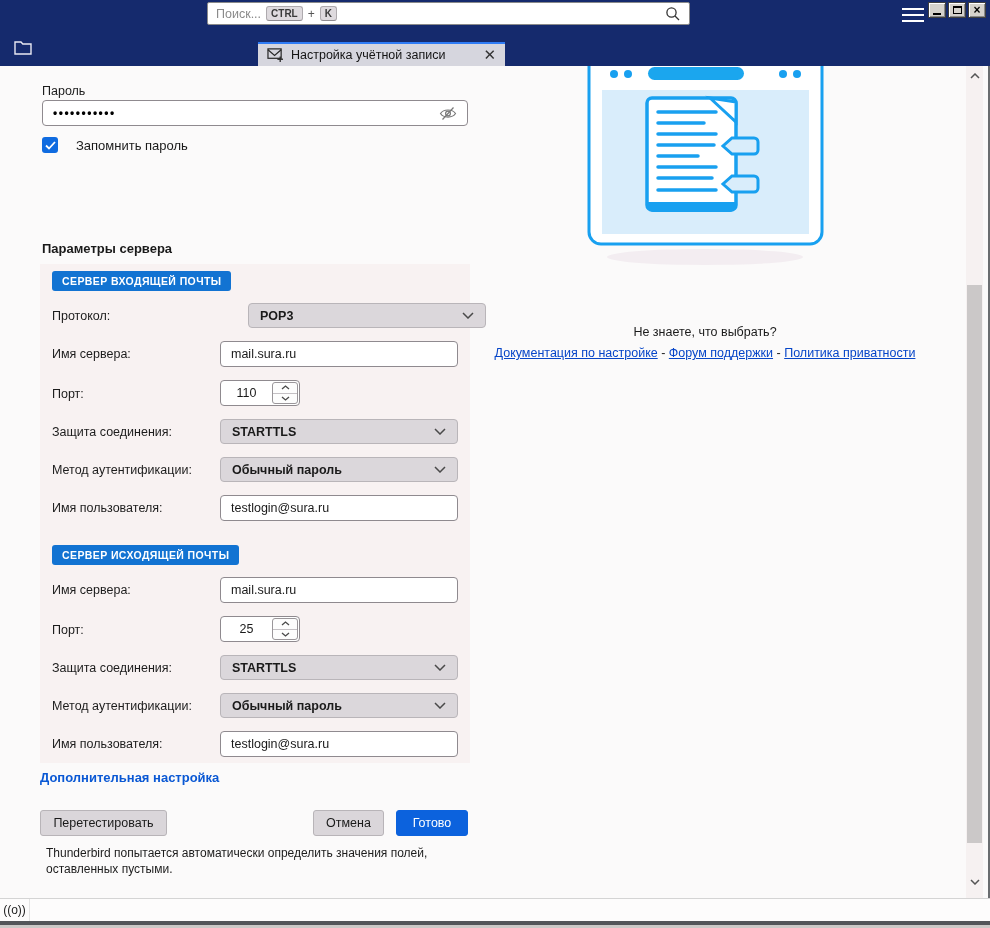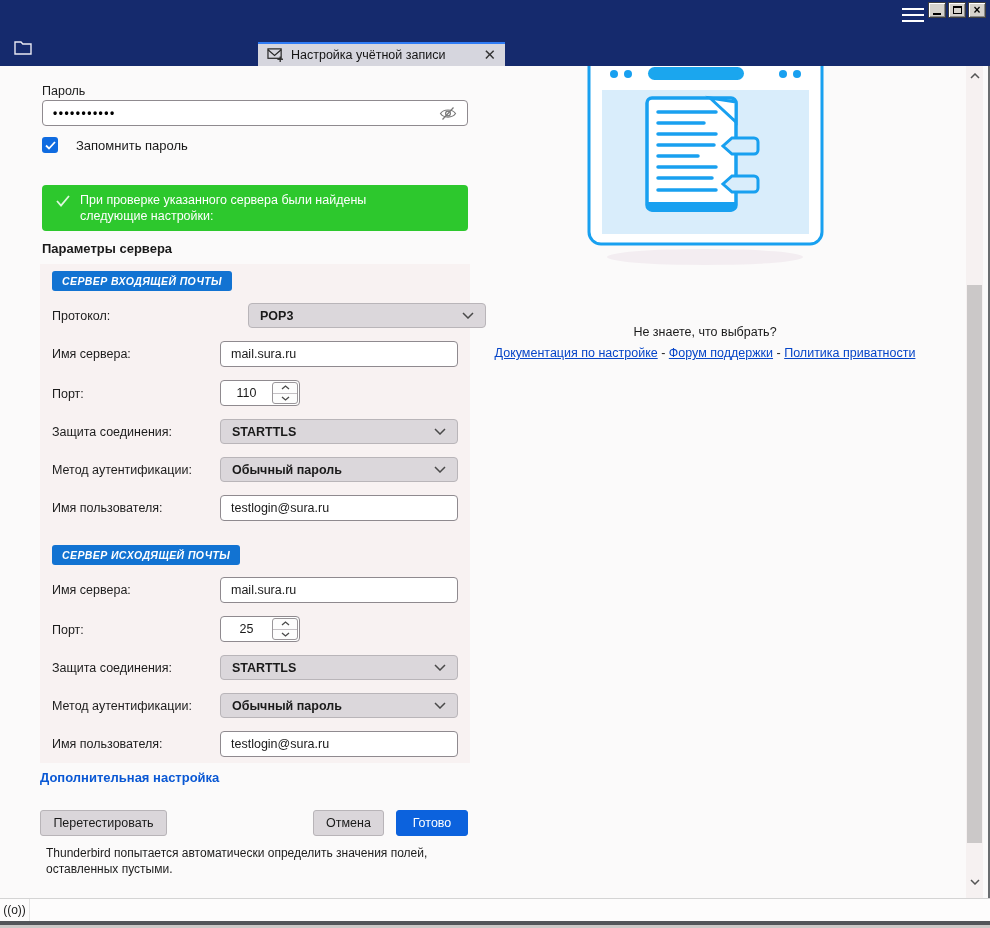--- a/index.html
+++ b/index.html
@@ -47,21 +47,21 @@
   .eye { margin-left:auto; display:flex; cursor:pointer; }
   .chk-row { position:absolute; left:42px; top:137px; display:flex; align-items:center; gap:18px; cursor:pointer; }
   .checkbox { width:16px; height:16px; background:#0f6be0; border-radius:3px;
               display:flex; align-items:center; justify-content:center; }
   .banner { position:absolute; left:42px; top:185px; width:426px; background:#2dc82d; border-radius:4px;
             color:#fff; font-size:12.5px; line-height:16px; padding:7px 60px 7px 38px; }
   .banner-check { position:absolute; left:13px; top:9px; }
   .section-title { position:absolute; left:42px; top:241px; font-weight:bold; font-size:13px; }
   .panel { position:absolute; left:40px; top:264px; width:430px; height:499px; background:#f8f2f2; }
   .srv-badge { position:absolute; background:#1273d2; color:#fff; font-weight:bold; font-size:10.5px;
-               letter-spacing:.4px; padding:4px 10px; border-radius:3px;font-style:italic; }
+               letter-spacing:.4px; padding:4px 10px; border-radius:3px; }
   .dropdown { position:absolute; left:220px; width:238px; height:25px; background:#dbd7db;
               border:1px solid #b9b5b9; border-radius:4px; display:flex; align-items:center;
               padding:0 11px; font-weight:bold; font-size:12.5px; cursor:pointer; }
   .dd-chev { margin-left:auto; display:flex; }
   .text-input { position:absolute; left:220px; width:238px; height:26px; background:#fff;
                 border:1px solid #8f8a8f; border-radius:4px; font-size:12.5px; padding:0 10px;
                 font-family:"Liberation Sans", sans-serif; color:#1a1a1a; }
   .port-box { position:absolute; left:220px; width:80px; height:26px; background:#fff;
               border:1px solid #8f8a8f; border-radius:4px; display:flex; align-items:center; }
   .port-val { flex:1; text-align:center; font-size:12.5px; }
@@ -98,20 +98,32 @@
                  align-items:center; justify-content:center; font-size:12px; color:#222; cursor:pointer; }
   .bottom-dark { position:absolute; left:0; top:921px; width:990px; height:4px; background:#53565a; }
   .bottom-light { position:absolute; left:0; top:925px; width:990px; height:3px; background:#cbc9c7; }
 </style>
 </head>
 <body>
 
 <div class="app">
 
   <div class="titlebar">
+    <div class="searchbox">
+      <span class="search-ph">Поиск...</span>
+      <span class="key">CTRL</span>
+      <span class="plus">+</span>
+      <span class="key">K</span>
+      <span class="mag">
+        <svg width="16" height="16" viewBox="0 0 16 16">
+            <circle cx="6.5" cy="6.5" r="4.6" fill="none" stroke="#333" stroke-width="1.3"></circle>
+            <line x1="10" y1="10" x2="14" y2="14" stroke="#333" stroke-width="1.3"></line>
+          </svg>
+      </span>
+    </div>
     <div class="hamburger">
         <i></i>
         <i></i>
         <i></i>
       </div>
     <div class="win-btns">
       <div class="win-btn">
           <span class="glyph-min"></span>
         </div>
       <div class="win-btn">
@@ -182,28 +194,20 @@
   </div>
   <div class="chk-row">
     <span class="checkbox">
       <svg width="11" height="9" viewBox="0 0 11 9">
           <polyline points="1,4.5 4,7.5 10,1" fill="none" stroke="#fff" stroke-width="1.8"></polyline>
         </svg>
     </span>
     <span>Запомнить пароль</span>
   </div>
 
-  <div class="banner">
-    <span class="banner-check">
-      <svg width="16" height="14" viewBox="0 0 16 14">
-          <polyline points="2,7 6,11.5 14,2" fill="none" stroke="#dff7df" stroke-width="1.8"></polyline>
-        </svg>
-    </span>
-    <span>При проверке указанного сервера были найдены следующие настройки:</span>
-  </div>
 
   <div class="section-title">Параметры сервера</div>
   <div class="panel"></div>
 
   <div class="srv-badge" style="left:52px; top:271px;">СЕРВЕР ВХОДЯЩЕЙ ПОЧТЫ</div>
 
   <div class="lbl" style="left:52px; top:309px;">Протокол:</div>
   <div class="dropdown" style="top:303px;margin-left:28px;">
     <span>POP3</span>
     <span class="dd-chev">

